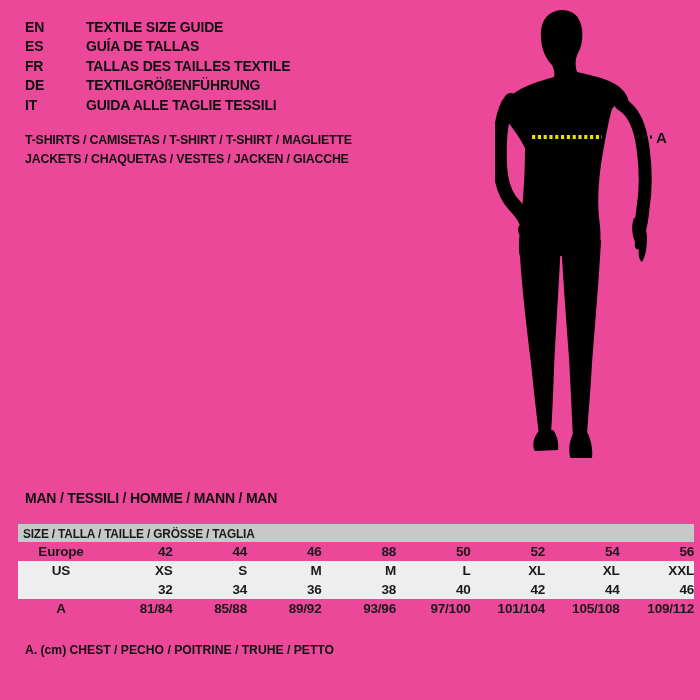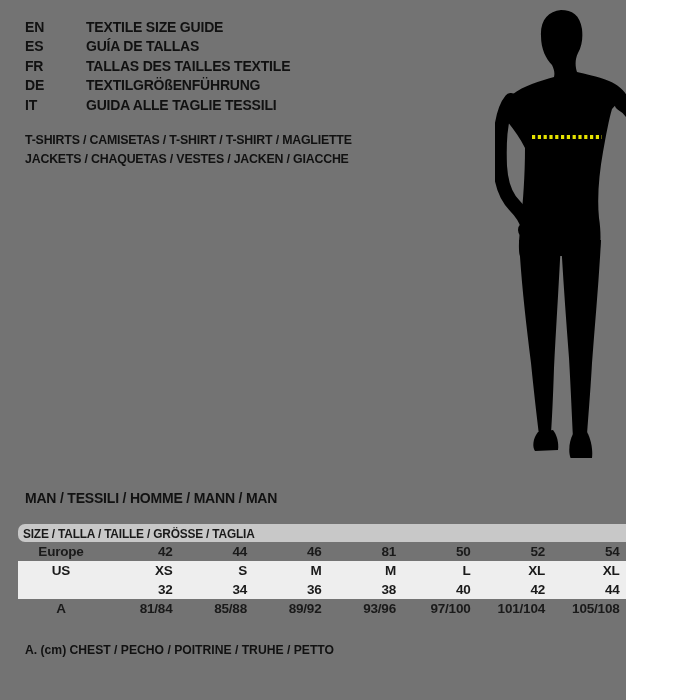--- a/index.html
+++ b/index.html
@@ -1,17 +1,17 @@
 <!DOCTYPE html>
 <html><head>
 <meta charset="utf-8">
 <style>
   html,body{margin:0;padding:0;background:#fff;}
   .canvas{
-    position:relative;width:626px;height:700px;background:#737373;
+    position:relative;width:700px;height:700px;background:#ec4899;
     font-family:"Liberation Sans",sans-serif;color:#111;overflow:hidden;
     -webkit-font-smoothing:antialiased;
   }
   
   .lang-list{position:absolute;left:25px;top:17px;}
   .lang-row{display:flex;height:19.5px;align-items:center;font-weight:700;font-size:14px;letter-spacing:-0.2px;}
   .lang-code{width:43px;flex:0 0 43px;}
   .lang-label{white-space:nowrap;margin-left:18px;}
   
   .categories{position:absolute;left:25px;top:130px;font-weight:700;font-size:13px;line-height:19px;letter-spacing:-0.2px;}
@@ -21,21 +21,21 @@
   
   .section-title{position:absolute;left:25px;top:490px;font-weight:700;font-size:14px;letter-spacing:-0.2px;white-space:nowrap;}
   
   .size-table{
     position:absolute;left:18px;top:524px;width:676px;
     border-collapse:collapse;table-layout:fixed;
     font-size:13.5px;font-weight:700;letter-spacing:-0.2px;color:#1a1a1a;
   }
   .size-table th{
     background:#c8c8c8;text-align:left;font-weight:700;font-size:13.5px;
-    height:18px;padding:0 8px 0 5px;white-space:nowrap;border-radius:7px;
+    height:18px;padding:0 8px 0 5px;white-space:nowrap;
   }
   .size-table th .cond{display:inline-block;transform:scaleX(.88);transform-origin:0 50%;white-space:nowrap;}
   .size-table td{height:19px;padding:0;text-align:right;font-weight:700;}
   .size-table td.lbl{text-align:center;padding-left:6px;}
   .size-table tr.shaded td{background:#eeeeee;}
   
   .footnote{position:absolute;left:25px;top:642px;font-weight:700;font-size:13.5px;white-space:nowrap;transform:scaleX(.9);transform-origin:0 50%;}
 </style>
 </head>
 <body>
@@ -121,21 +121,21 @@
       <tr>
         <th colspan="9"><span class="cond">SIZE / TALLA / TAILLE / GRÖSSE / TAGLIA</span></th>
       </tr>
     </thead>
     <tbody>
       <tr>
         <td class="lbl">Europe</td>
         <td>42</td>
         <td>44</td>
         <td>46</td>
-        <td>81</td>
+        <td>88</td>
         <td>50</td>
         <td>52</td>
         <td>54</td>
         <td>56</td>
       </tr>
       <tr class="shaded">
         <td class="lbl">US</td>
         <td>XS</td>
         <td>S</td>
         <td>M</td>

